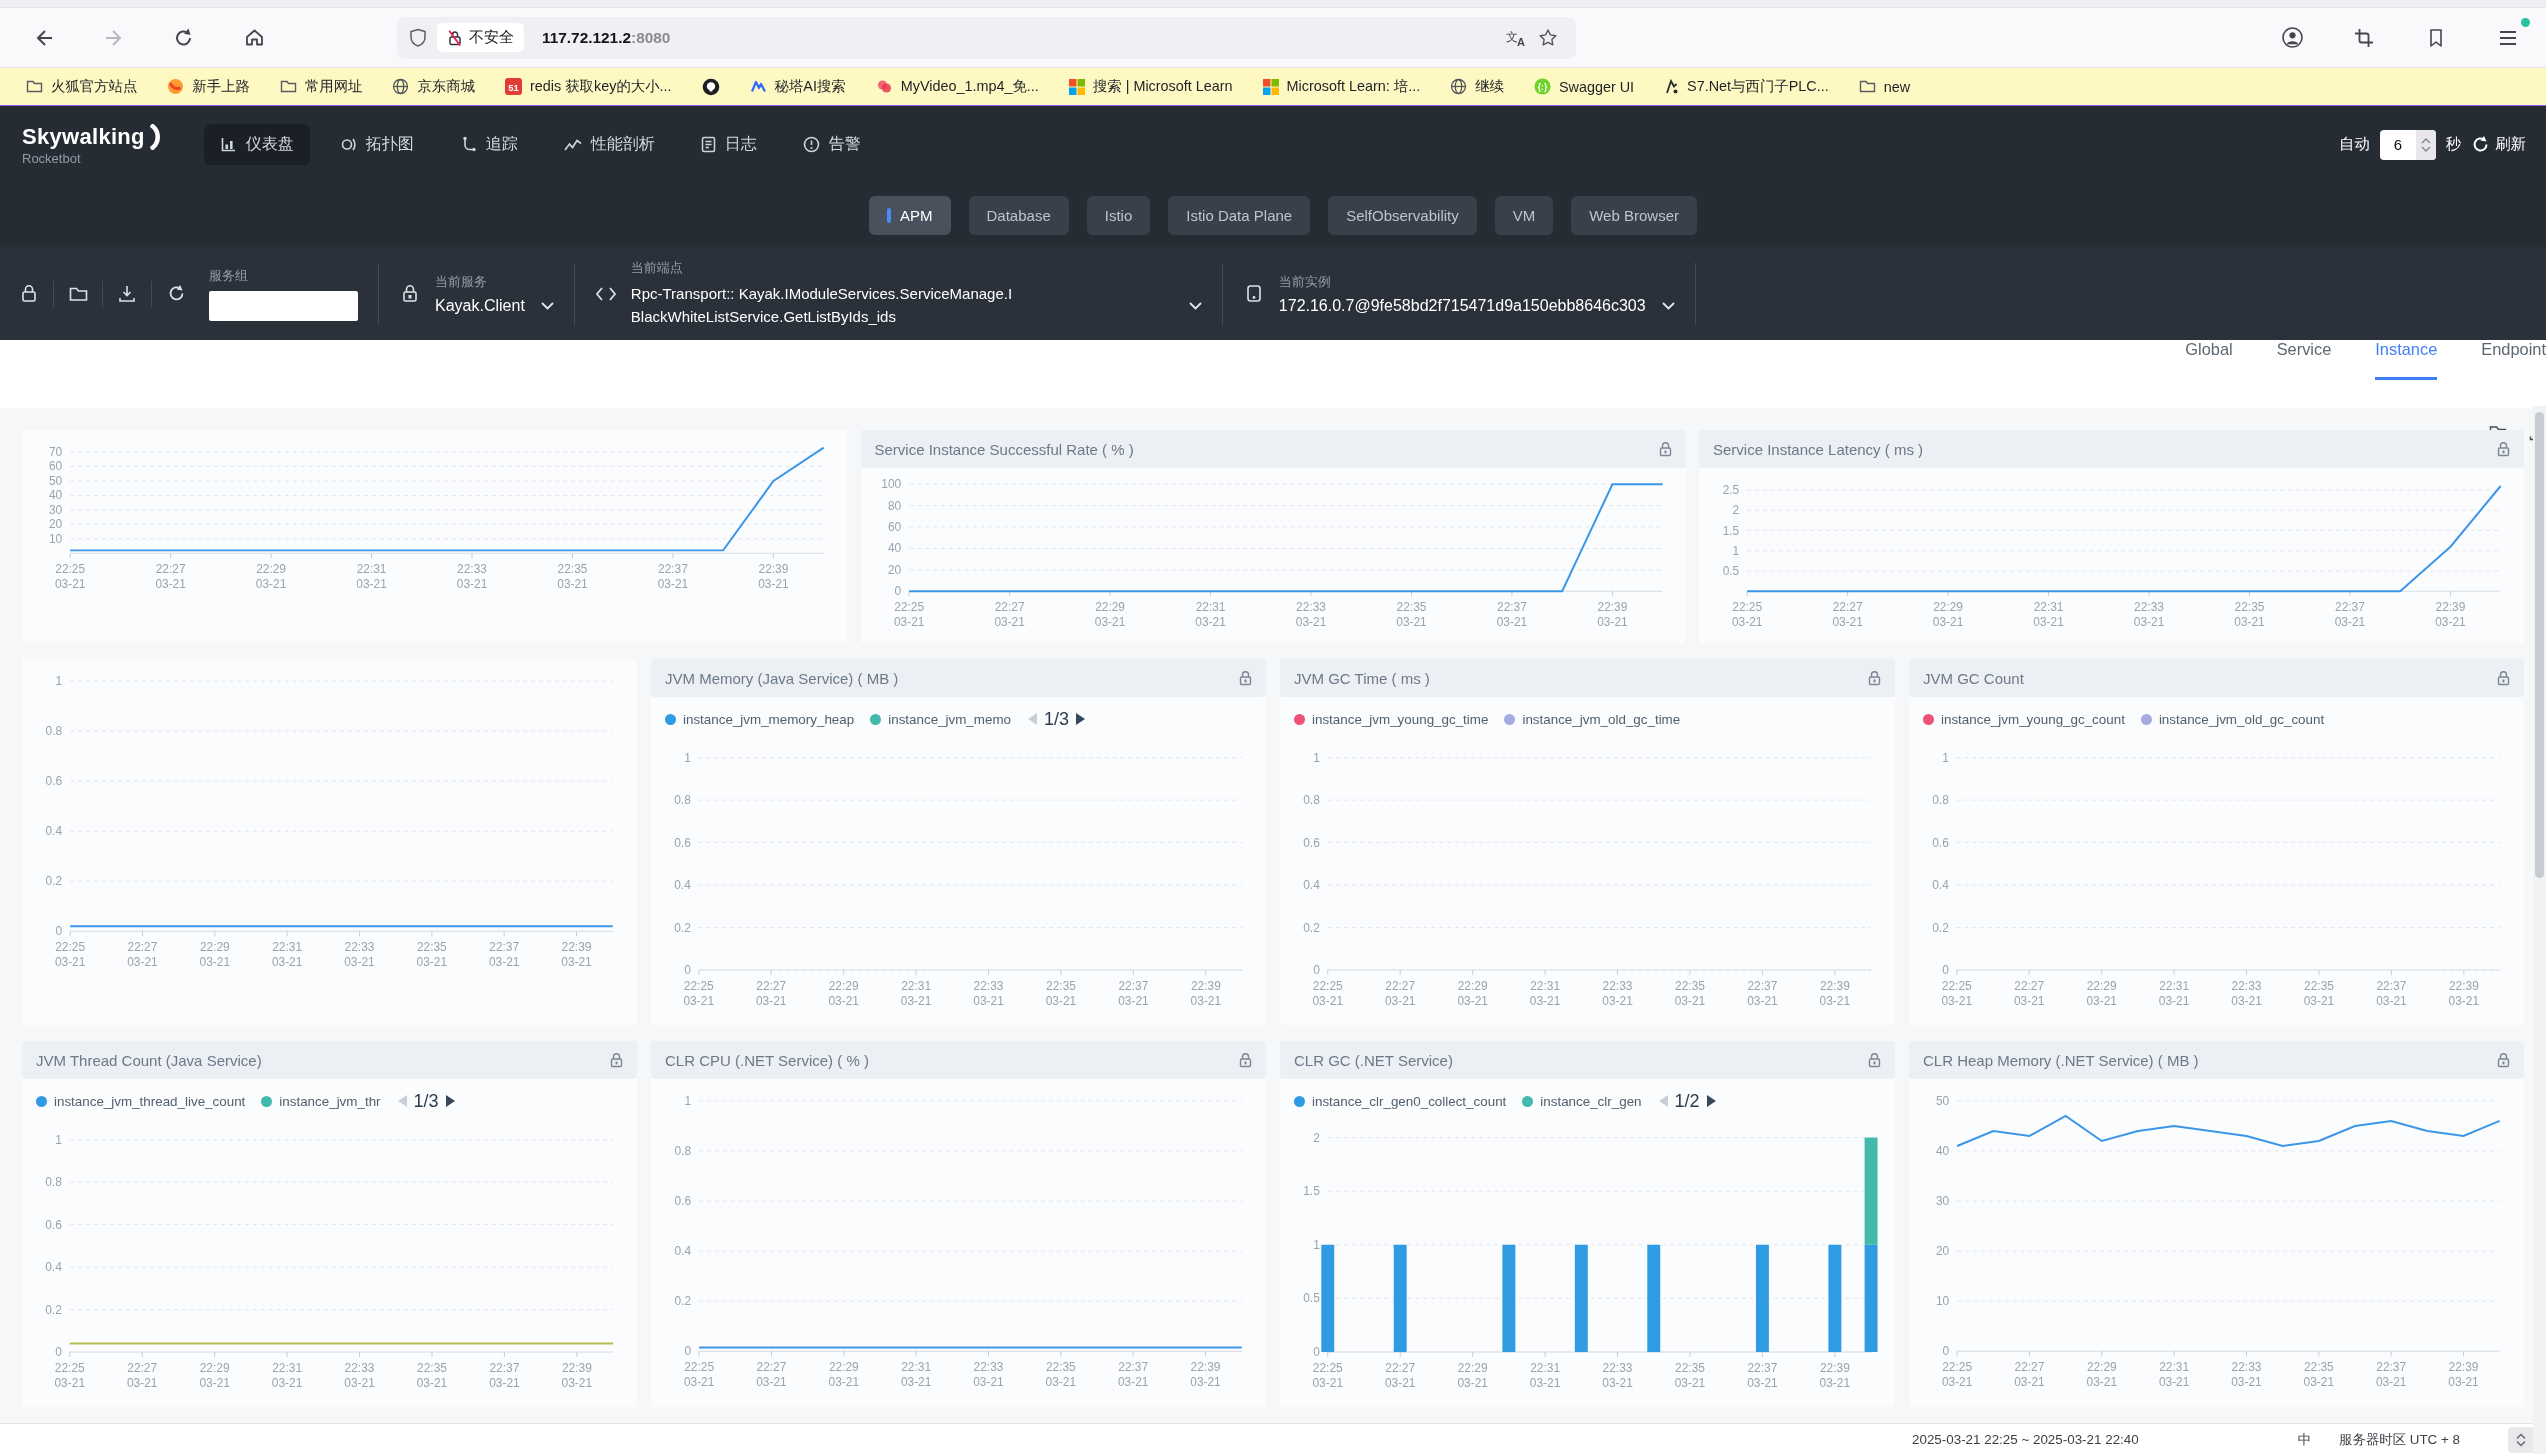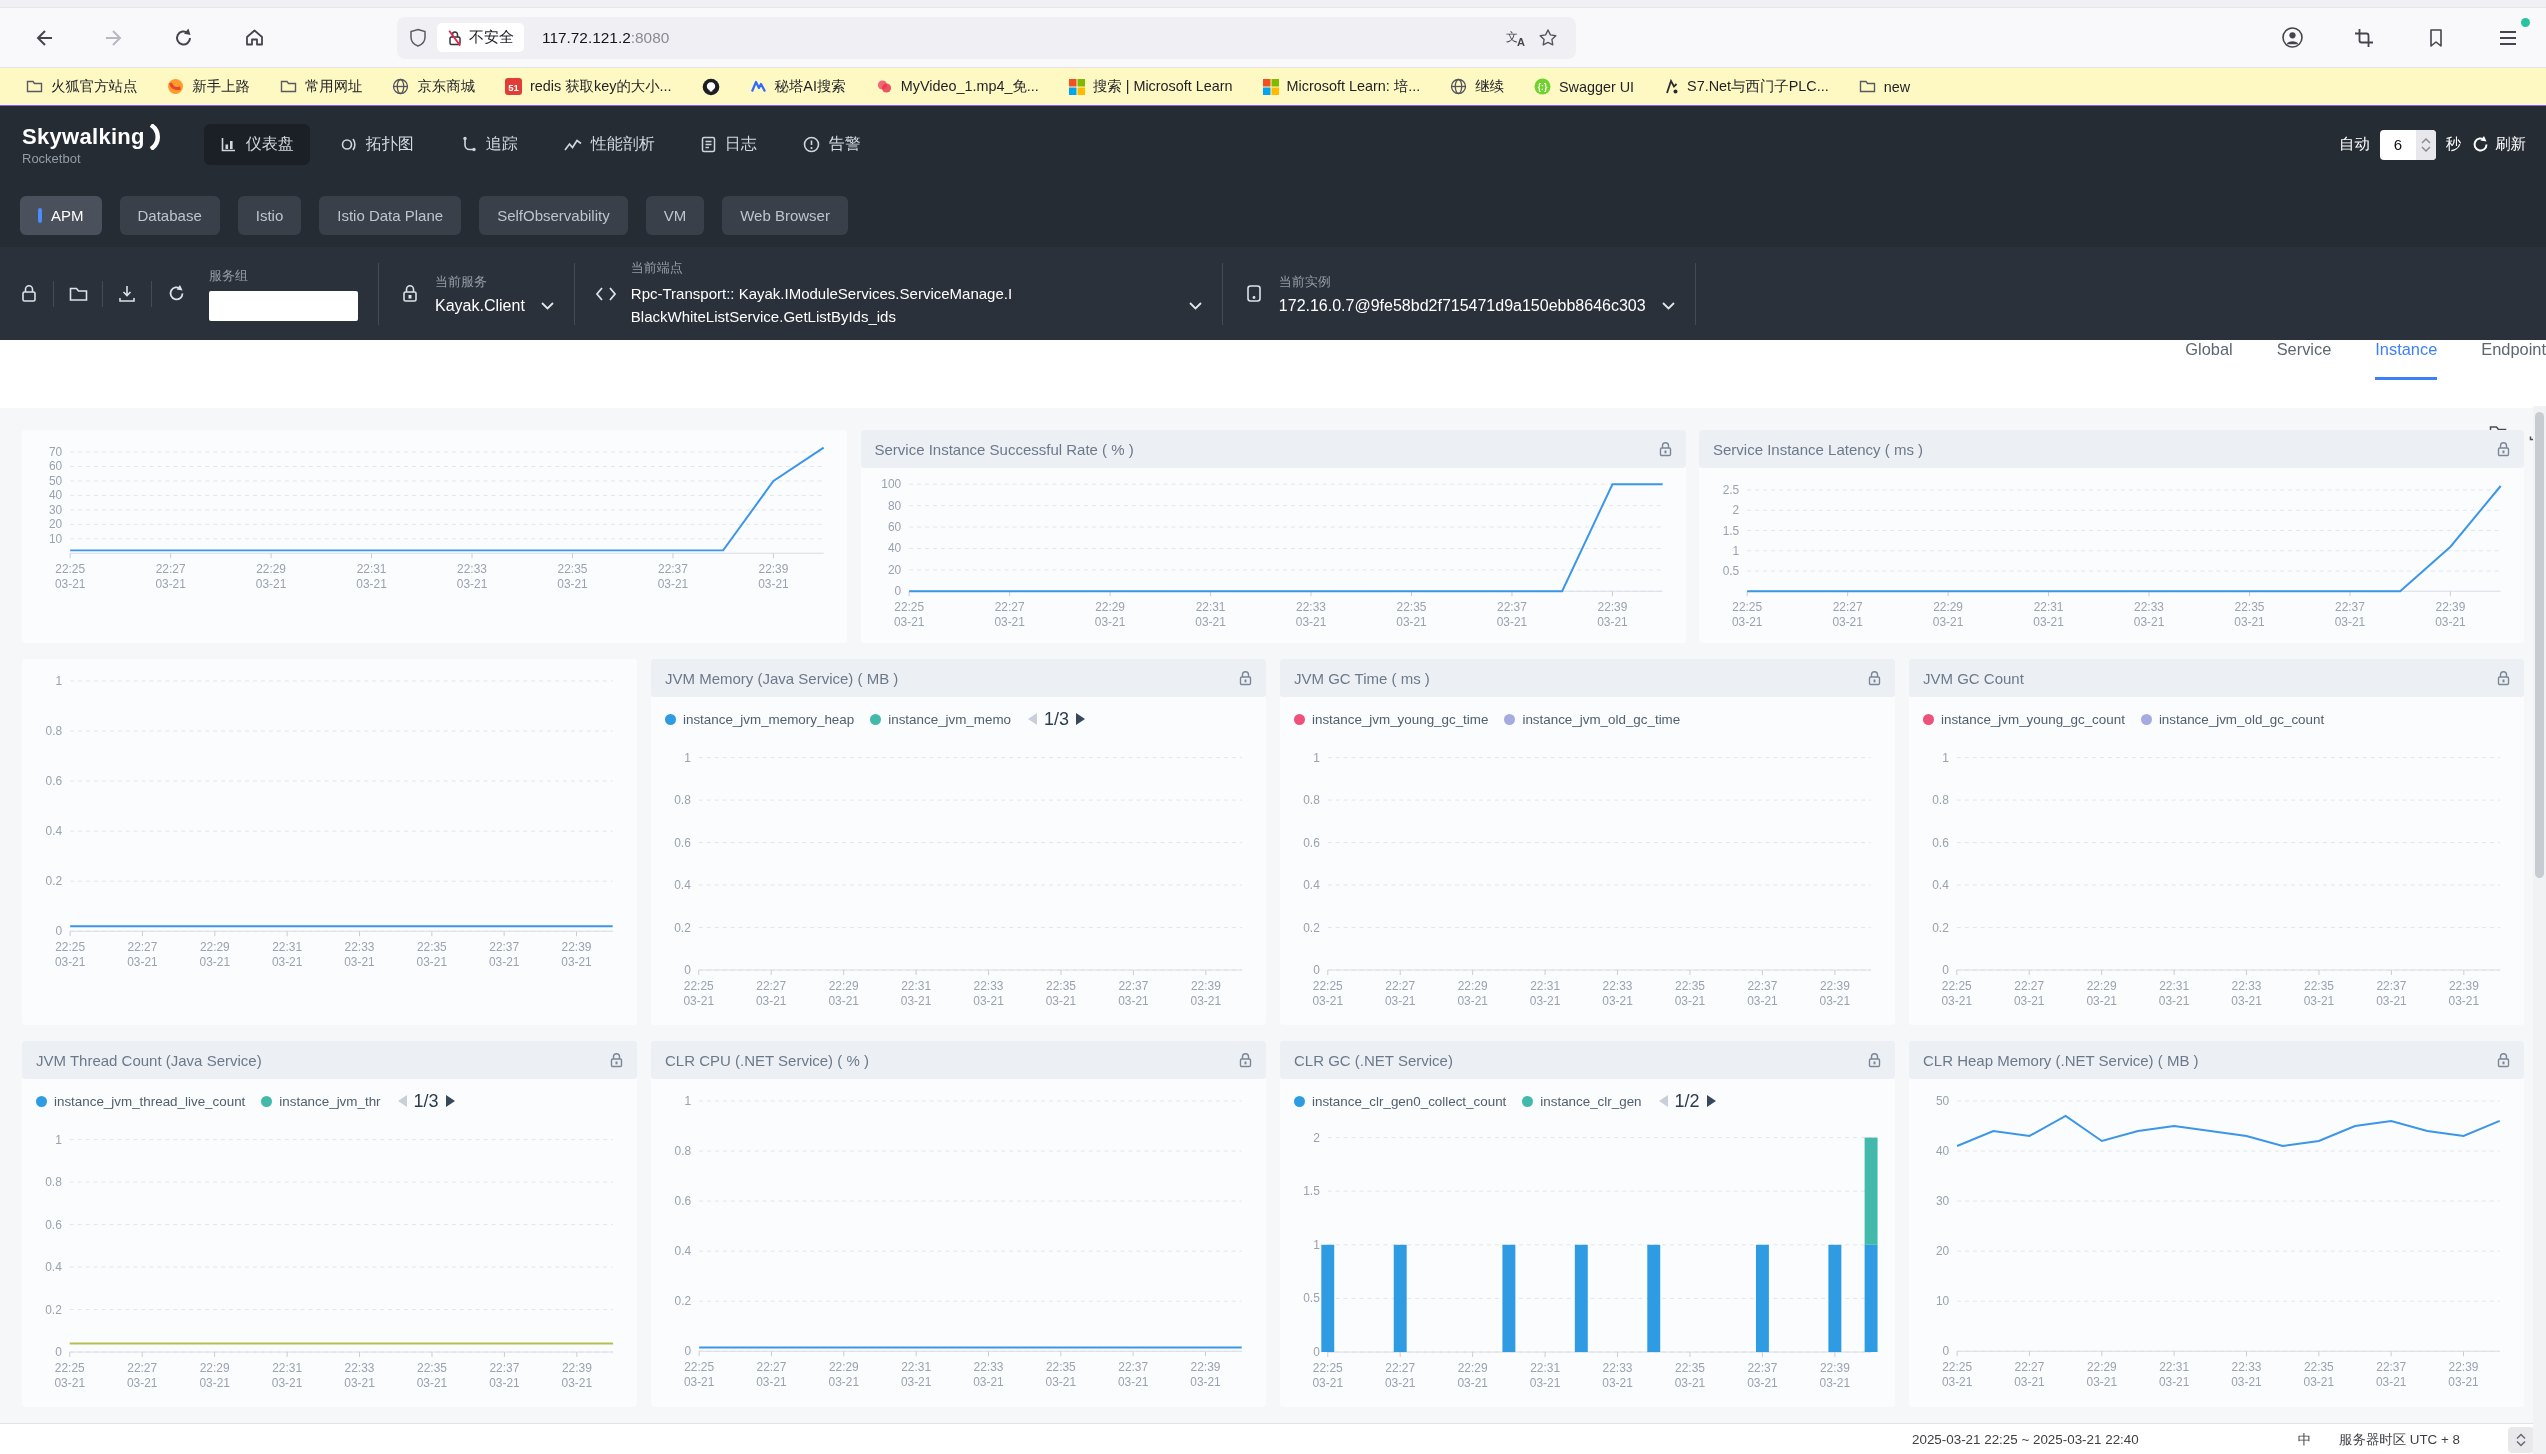--- a/index.html
+++ b/index.html
@@ -8,21 +8,21 @@
   .screen{position:relative;width:2546px;height:1455px;overflow:hidden;background:#f6f7f9;}
 
   
   .tabstrip{height:8px;background:#f0f0f4;border-bottom:1px solid #e6e6ea;}
   .toolbar{height:60px;background:#f9f9fb;display:flex;align-items:center;border-bottom:1px solid #e4e4e8;}
   .tb-icons{display:flex;align-items:center;gap:38px;padding-left:28px;}
   .tb-btn{display:flex;align-items:center;justify-content:center;width:32px;height:32px;border-radius:5px;cursor:pointer;}
   .addressbar{display:flex;align-items:center;width:1179px;height:42px;margin-left:127px;background:#f0f0f4;border-radius:8px;padding:0 12px;}
   .secbadge{display:flex;align-items:center;gap:6px;background:#ffffff;border-radius:5px;padding:5px 10px;margin-left:10px;}
   .secbadge span{font-size:15px;color:#1d1d24;}
-  .url{margin-left:18px;font-size:15.4px;}
+  .url{margin-left:18px;font-size:15.4px;font-weight:bold;}
   .url .host{color:#15141a;}
   .url .port{color:#8a8a93;}
   .ab-spacer{flex:1;}
   .tb-right{display:flex;align-items:center;gap:40px;margin-left:auto;padding-right:22px;}
   .menu-wrap{position:relative;}
   .menu-dot{position:absolute;top:-4px;right:-6px;width:9px;height:9px;border-radius:50%;background:#2ac3a2;}
 
   
   .bookmarks{height:38px;background:#fef9c3;display:flex;align-items:center;gap:30px;padding-left:26px;border-bottom:1px solid #8b5cf6;}
   .bm{display:flex;align-items:center;gap:8px;font-size:14.4px;color:#1f1f25;white-space:nowrap;cursor:pointer;}
@@ -36,21 +36,21 @@
   .nav{display:flex;align-items:center;gap:14px;}
   .navitem{display:flex;align-items:center;gap:9px;color:#d3d9df;font-size:16px;padding:10px 16px;border-radius:6px;cursor:pointer;}
   .navitem.active{background:#1b2026;}
   .hdr-right{margin-left:auto;display:flex;align-items:center;gap:10px;padding-right:20px;color:#fff;font-size:15.4px;}
   .autostep{display:flex;align-items:stretch;width:56px;height:30px;background:#fff;border-radius:4px;overflow:hidden;}
   .autostep .val{flex:1;display:flex;align-items:center;justify-content:center;color:#111;font-size:15px;}
   .autostep .arr{width:20px;background:#e7e7ec;display:flex;flex-direction:column;align-items:center;justify-content:center;gap:2px;cursor:pointer;}
   .refresh{display:flex;align-items:center;gap:5px;cursor:pointer;}
 
   
-  .dashtabs{height:64px;background:#262c34;display:flex;align-items:center;gap:18px;padding-left:20px;}
+  .dashtabs{height:64px;background:#262c34;display:flex;align-items:center;gap:18px;padding-left:20px;justify-content:center;}
   .dtab{display:flex;align-items:center;background:#394049;border-radius:6px;padding:11px 18px;color:#bcc4cd;font-size:15px;cursor:pointer;white-space:nowrap;}
   .dtab.active{background:#4a515c;color:#fff;}
   .dtab .bar{width:4px;height:15px;border-radius:2px;background:#4a8df8;margin-right:9px;}
 
   
   .selector{height:93px;background:#2b313a;display:flex;align-items:center;}
   .sel-icon{display:flex;align-items:center;justify-content:center;width:22px;cursor:pointer;}
   .sel-sep{width:1px;height:26px;background:#454b55;margin:0 13px;}
   .sel-div{width:1px;height:62px;background:#454b55;margin:0 20px;}
   .sel-block{display:flex;flex-direction:column;justify-content:center;}

